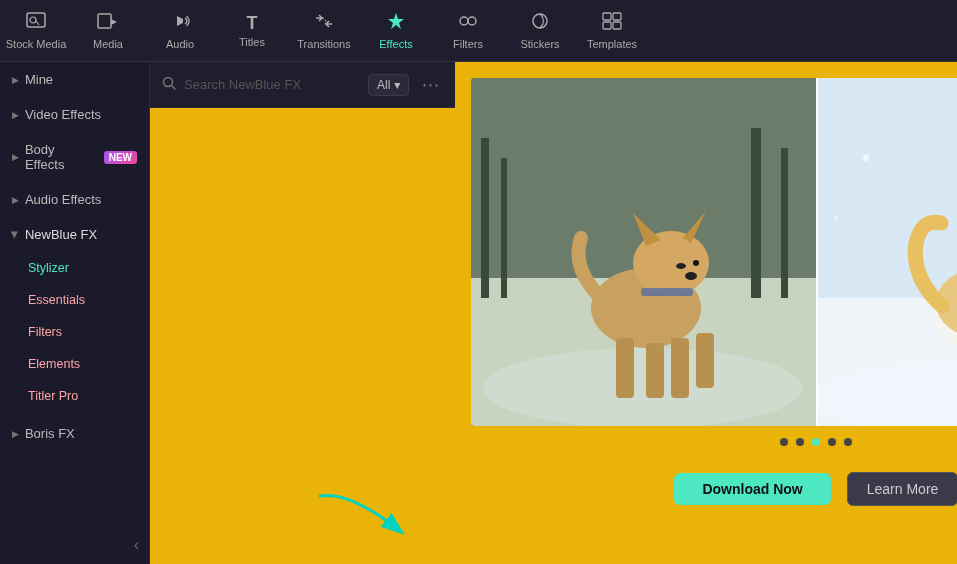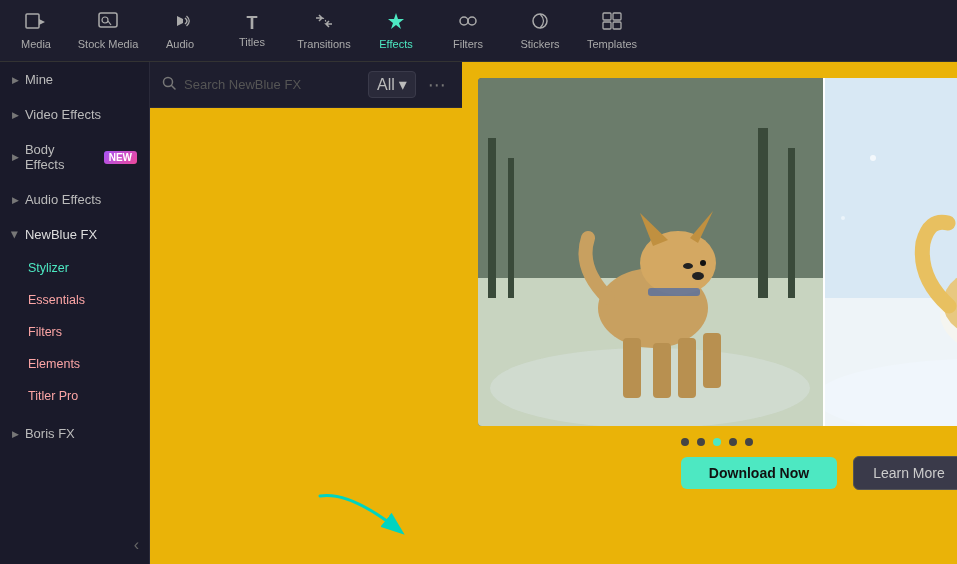--- a/index.html
+++ b/index.html
@@ -132,21 +132,21 @@
     .search-input::placeholder { color: #555; }
     .filter-all {
       display: flex;
       align-items: center;
       gap: 4px;
       background: #2a2a3a;
       border: 1px solid #3a3a4a;
       color: #bbb;
       padding: 3px 8px;
       border-radius: 4px;
-      font-size: 16px;
+      font-size: 12px;
       cursor: pointer;
     }
     .more-btn {
       color: #777;
       font-size: 18px;
       cursor: pointer;
       padding: 0 4px;
     }
 
     
@@ -196,21 +196,22 @@
       width: 2px;
       height: 100%;
       background: #fff;
       z-index: 10;
     }
 
     
     .preview-controls {
       display: flex;
       flex-direction: column;
-      gap: 6px;
+      align-items: center;
+      gap: 22px;
       padding: 12px 0;
     }
 
     
     .controls-row {
       display: flex;
       align-items: center;
       gap: 16px;
       position: relative;
     }
@@ -258,35 +259,35 @@
       pointer-events: none;
     }
   </style>
 </head>
 <body>
 
 <div class="toolbar">
   <div class="toolbar-item">
     <span class="toolbar-icon">
       <svg width="22" height="20" viewBox="0 0 22 20" fill="none">
-        <rect x="1" y="3" width="13" height="14" rx="1" stroke="#aaa" stroke-width="1.5" fill="none"></rect>
-        <polygon points="14,8 20,11 14,14" fill="#aaa"></polygon>
-      </svg>
-    </span>
-    <span>Media</span>
-  </div>
-  <div class="toolbar-item">
-    <span class="toolbar-icon">
-      <svg width="22" height="20" viewBox="0 0 22 20" fill="none">
         <rect x="2" y="2" width="18" height="14" rx="2" stroke="#aaa" stroke-width="1.5" fill="none"></rect>
         <circle cx="8" cy="9" r="3" stroke="#aaa" stroke-width="1.2" fill="none"></circle>
         <path d="M14 14l-3-4" stroke="#aaa" stroke-width="1.2"></path>
       </svg>
     </span>
     <span>Stock Media</span>
+  </div>
+  <div class="toolbar-item">
+    <span class="toolbar-icon">
+      <svg width="22" height="20" viewBox="0 0 22 20" fill="none">
+        <rect x="1" y="3" width="13" height="14" rx="1" stroke="#aaa" stroke-width="1.5" fill="none"></rect>
+        <polygon points="14,8 20,11 14,14" fill="#aaa"></polygon>
+      </svg>
+    </span>
+    <span>Media</span>
   </div>
   <div class="toolbar-item">
     <span class="toolbar-icon">
       <svg width="22" height="20" viewBox="0 0 22 20" fill="none">
         <path d="M8 5 L8 15 L14 12 L14 8 Z" fill="#aaa"></path>
         <path d="M16 7 Q20 10 16 13" stroke="#aaa" stroke-width="1.5" fill="none"></path>
         <path d="M17.5 5 Q23 10 17.5 15" stroke="#aaa" stroke-width="1.3" fill="none"></path>
       </svg>
     </span>
     <span>Audio</span>

